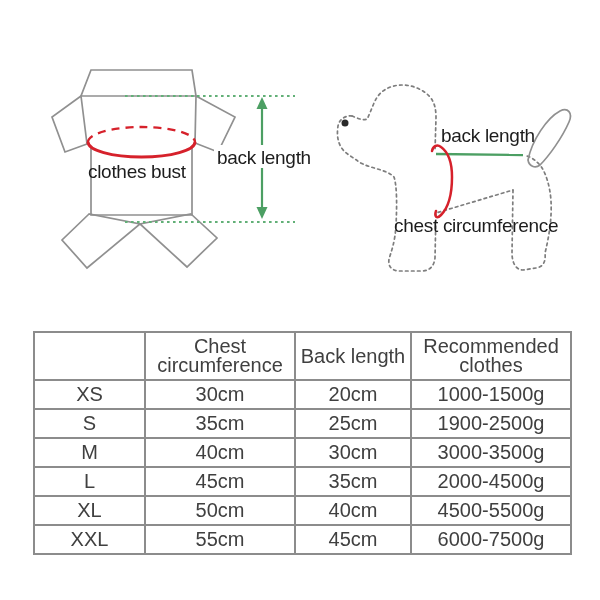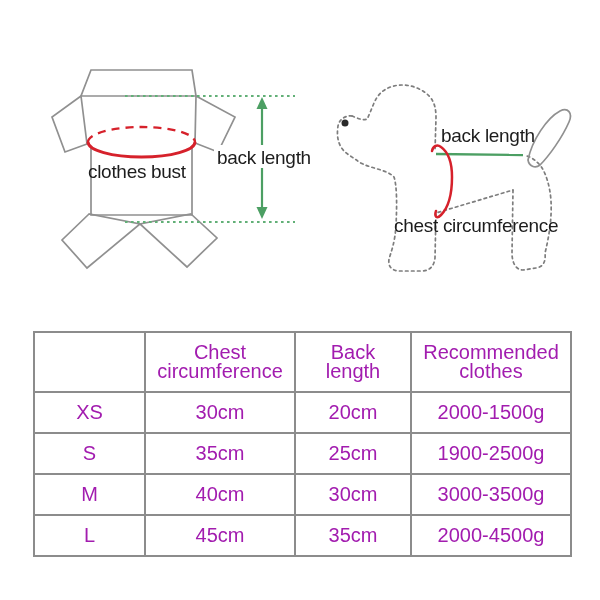--- a/index.html
+++ b/index.html
@@ -31,23 +31,23 @@
   table.size-table {
     border-collapse: collapse;
     table-layout: fixed;
     width: 537px;
     background: #fff;
   }
   table.size-table td, table.size-table th {
     border: 2px solid #8c8c8c;
     text-align: center;
     vertical-align: middle;
-    padding: 10px;
+    padding: 4px;
     font-weight: normal;
-    color: #a21caf;
+    color: #404040;
     font-size: 20px;
     line-height: 19px;
   }
   table.size-table thead tr { height: 39px; }
   table.size-table tbody tr { height: 25px; }
   .hdr-line { display: block; }
 </style>
 </head>
 <body>
 
@@ -152,37 +152,49 @@
             <span class="hdr-line">Recommended</span>
             <span class="hdr-line">clothes</span>
           </th>
         </tr>
       </thead>
       <tbody>
         <tr>
           <td>XS</td>
           <td>30cm</td>
           <td>20cm</td>
-          <td>2000-1500g</td>
+          <td>1000-1500g</td>
         </tr>
         <tr>
           <td>S</td>
           <td>35cm</td>
           <td>25cm</td>
           <td>1900-2500g</td>
         </tr>
         <tr>
           <td>M</td>
           <td>40cm</td>
           <td>30cm</td>
           <td>3000-3500g</td>
         </tr>
         <tr>
           <td>L</td>
           <td>45cm</td>
           <td>35cm</td>
           <td>2000-4500g</td>
         </tr>
+        <tr>
+          <td>XL</td>
+          <td>50cm</td>
+          <td>40cm</td>
+          <td>4500-5500g</td>
+        </tr>
+        <tr>
+          <td>XXL</td>
+          <td>55cm</td>
+          <td>45cm</td>
+          <td>6000-7500g</td>
+        </tr>
       </tbody>
     </table>
   </div>
 
 </div>
 
 </body></html>

